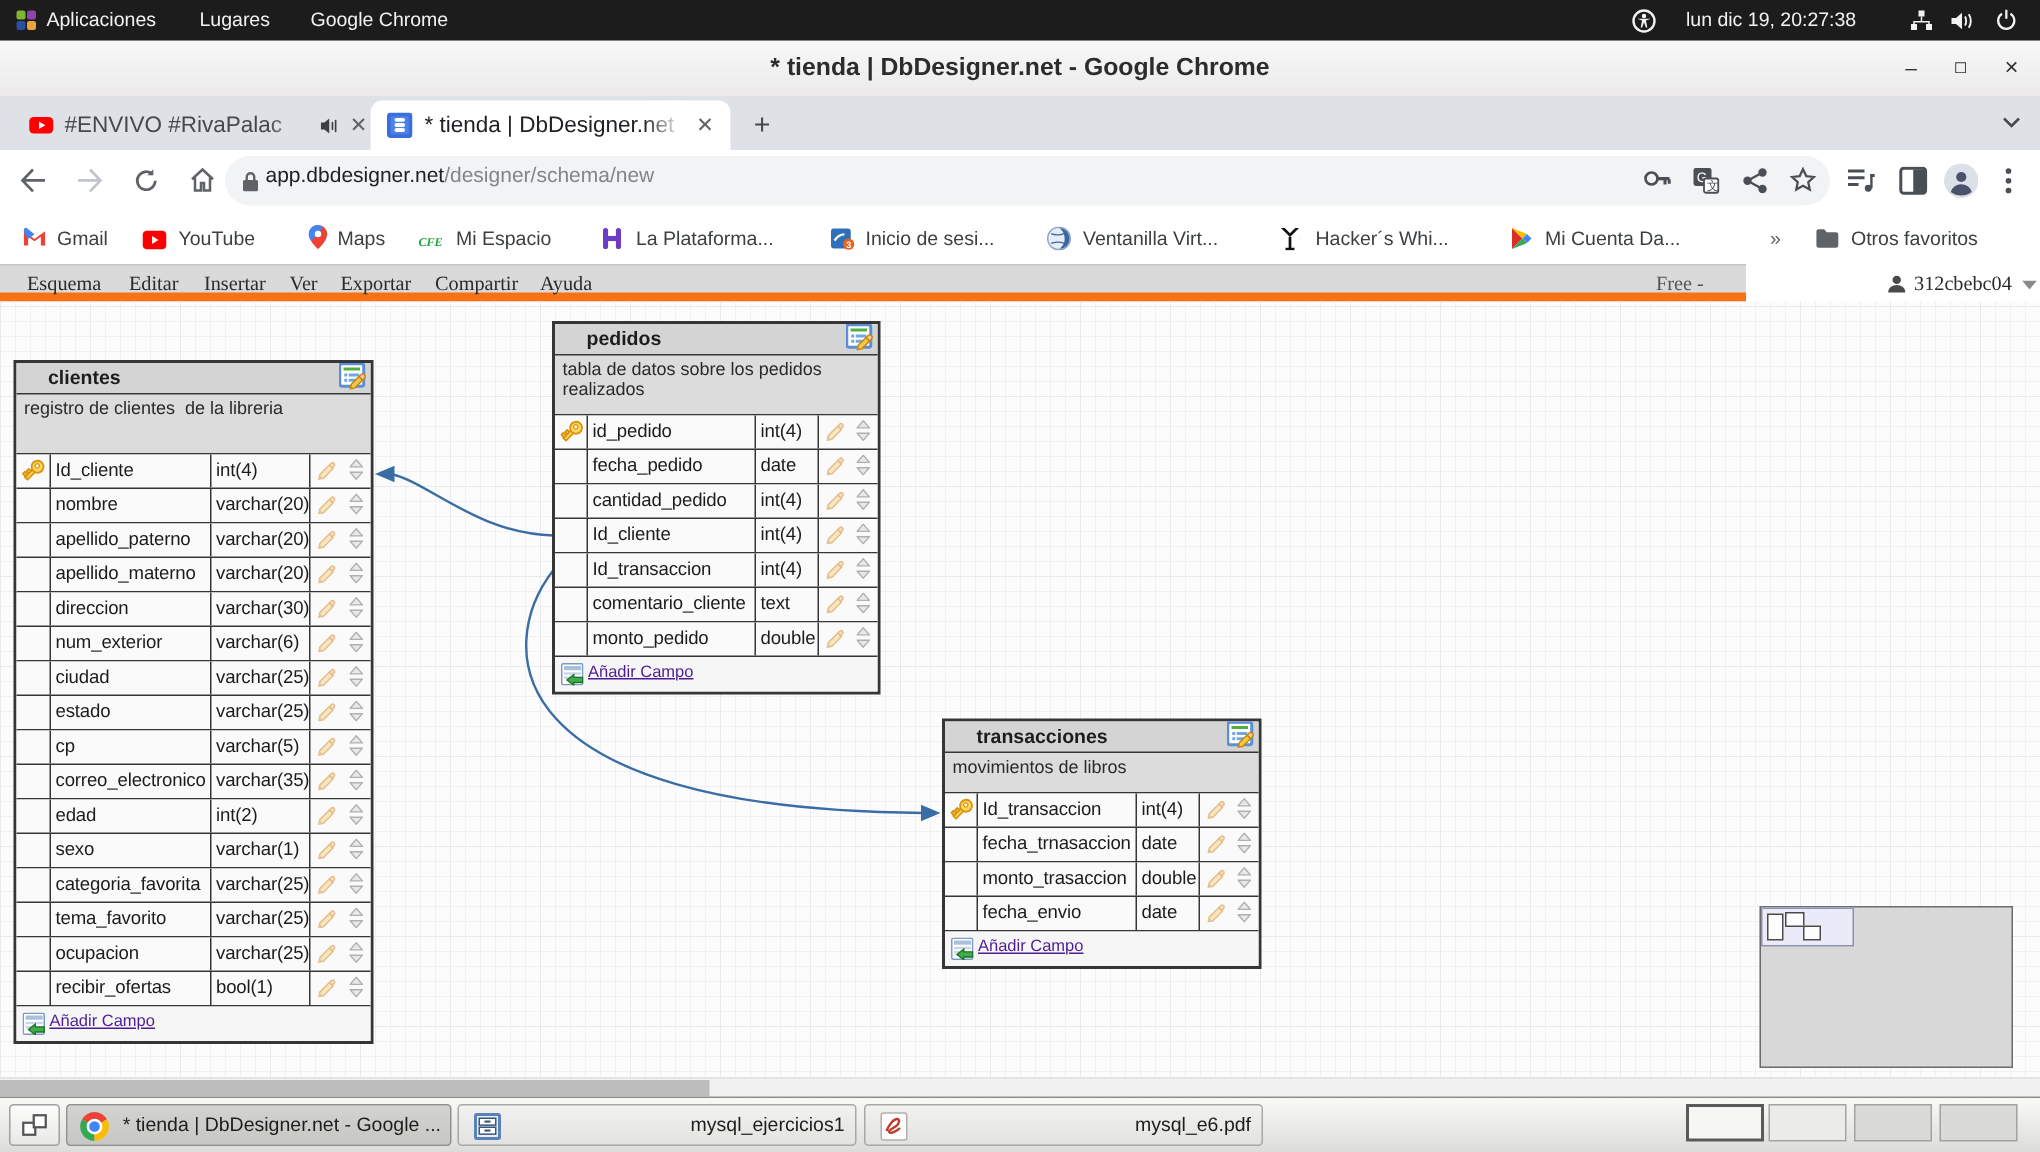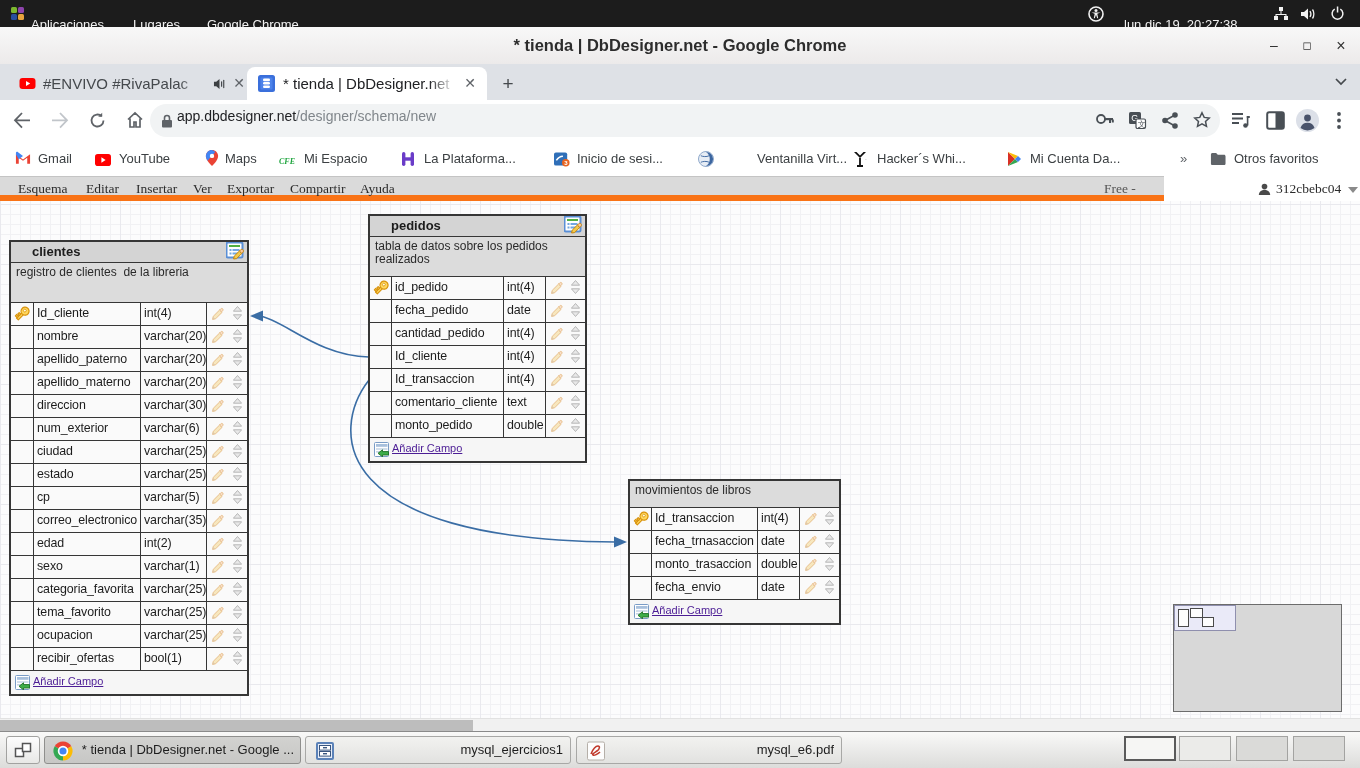--- a/index.html
+++ b/index.html
@@ -1,19 +1,19 @@
 <!DOCTYPE html>
 <html><head><meta charset="utf-8">
 <style>
   html,body{margin:0;padding:0;}
   body{width:1360px;height:768px;overflow:hidden;font-family:"Liberation Sans",sans-serif;position:relative;background:#fff;}
   .abs{position:absolute;}
   
   #panel{left:0;top:0;width:1360px;height:27px;background:#1c1c1c;color:#f2f2f2;font-size:13px;border-bottom:1px solid #000;}
-  #panel .it{position:absolute;top:0;height:27px;line-height:26px;margin-top:12px;}
+  #panel .it{position:absolute;top:0;height:27px;line-height:26px;}
   
   #titlebar{left:0;top:27px;width:1360px;height:37px;background:linear-gradient(#f8f8f8,#eceaea);border-bottom:1px solid #d8d8d8;}
   #wtitle{position:absolute;left:0;top:0;width:100%;text-align:center;line-height:37px;font-size:16.5px;font-weight:bold;color:#2c2c2c;}
   .wbtn{position:absolute;top:0;height:37px;width:30px;color:#333;text-align:center;line-height:37px;font-size:14px;}
   
   #tabstrip{left:0;top:64px;width:1360px;height:36px;background:#dee1e6;}
   .tab{position:absolute;top:3px;height:33px;}
   #tab2{left:247px;width:240px;background:#fff;border-radius:8px 8px 0 0;}
   .tabtxt{position:absolute;top:0;height:33px;line-height:33px;font-size:15px;color:#45494d;white-space:nowrap;overflow:hidden;}
   .fade1{position:absolute;top:0;height:33px;width:26px;background:linear-gradient(90deg,rgba(222,225,230,0),#dee1e6);}
@@ -270,21 +270,21 @@
       <path d="M2.5 9.5c1.5-2.5 4-4.5 7-4.5" stroke="#fff" stroke-width="1.6" fill="none"></path>
       <circle cx="12.5" cy="12" r="4" fill="#e8641f"></circle>
       <text x="10.8" y="14.8" font-size="6.5" fill="#fff" font-family="Liberation Sans" font-weight="bold">3</text>
     </svg>
   <span class="bm" style="left:577px">Inicio de sesi...</span>
   <svg class="bmi" style="left:698px;top:10px" width="17" height="17" viewBox="0 0 17 17">
       <circle cx="8.5" cy="8.5" r="8" fill="#e7edf5" stroke="#8aa4c8" stroke-width="1"></circle>
       <path d="M8.5 1a7.5 7.5 0 0 1 0 15c3-2 4-4.5 4-7.5S11.5 3 8.5 1z" fill="#3c66a0"></path>
       <path d="M3 5c2 1 6 1.5 9 0M3 12c2-1 6-1.5 9 0" stroke="#3c66a0" stroke-width="1" fill="none"></path>
     </svg>
-  <span class="bm" style="left:757px">Ventanilla Virt...</span>
+  <span class="bm" style="left:722px">Ventanilla Virt...</span>
   <svg class="bmi" style="left:852px;top:10px" width="16" height="16" viewBox="0 0 16 16">
       <path d="M2 1l6 6 6-6h-2.5L8 4.5 4.5 1z" fill="#111"></path>
       <path d="M8 7v8M5 15h6" stroke="#111" stroke-width="1.8"></path>
       <path d="M12 9c1.5 0 3-.8 3-2.5C15 8 13.5 9 12 9z" fill="#111"></path>
     </svg>
   <span class="bm" style="left:877px">Hacker´s Whi...</span>
   <svg class="bmi" style="left:1006px;top:10px" width="16" height="16" viewBox="0 0 16 16">
       <path d="M2 1v14l7-7z" fill="#d93025"></path>
       <path d="M2 1l7 7 3-3z" fill="#fbbc05"></path>
       <path d="M2 15l7-7 3 3z" fill="#34a853"></path>
@@ -695,20 +695,23 @@
         </div>
       </div>
 <div class="tadd">
         <svg class="addic" style="left:4px;top:4px" width="15" height="15" viewBox="0 0 15 15">
           <use href="#addg"></use>
         </svg>
         <a>Añadir Campo</a>
       </div>
 </div>
 <div class="tbl" id="ttrans" style="left:628px;top:278px;width:213px">
+<div class="thd">transacciones<svg class="edic" style="right:3px;top:0px" width="18" height="19" viewBox="0 0 18 19">
+          <use href="#edg"></use>
+        </svg></div>
 <div class="tdesc" style="height:27px">movimientos de libros</div>
 <div class="trow">
         <div class="ck">
           <svg class="keyic" width="16" height="16" viewBox="0 0 16 16">
             <use href="#keyg"></use>
           </svg>
         </div>
         <div class="cn">Id_transaccion</div>
         <div class="ct">int(4)</div>
         <div class="ci">

